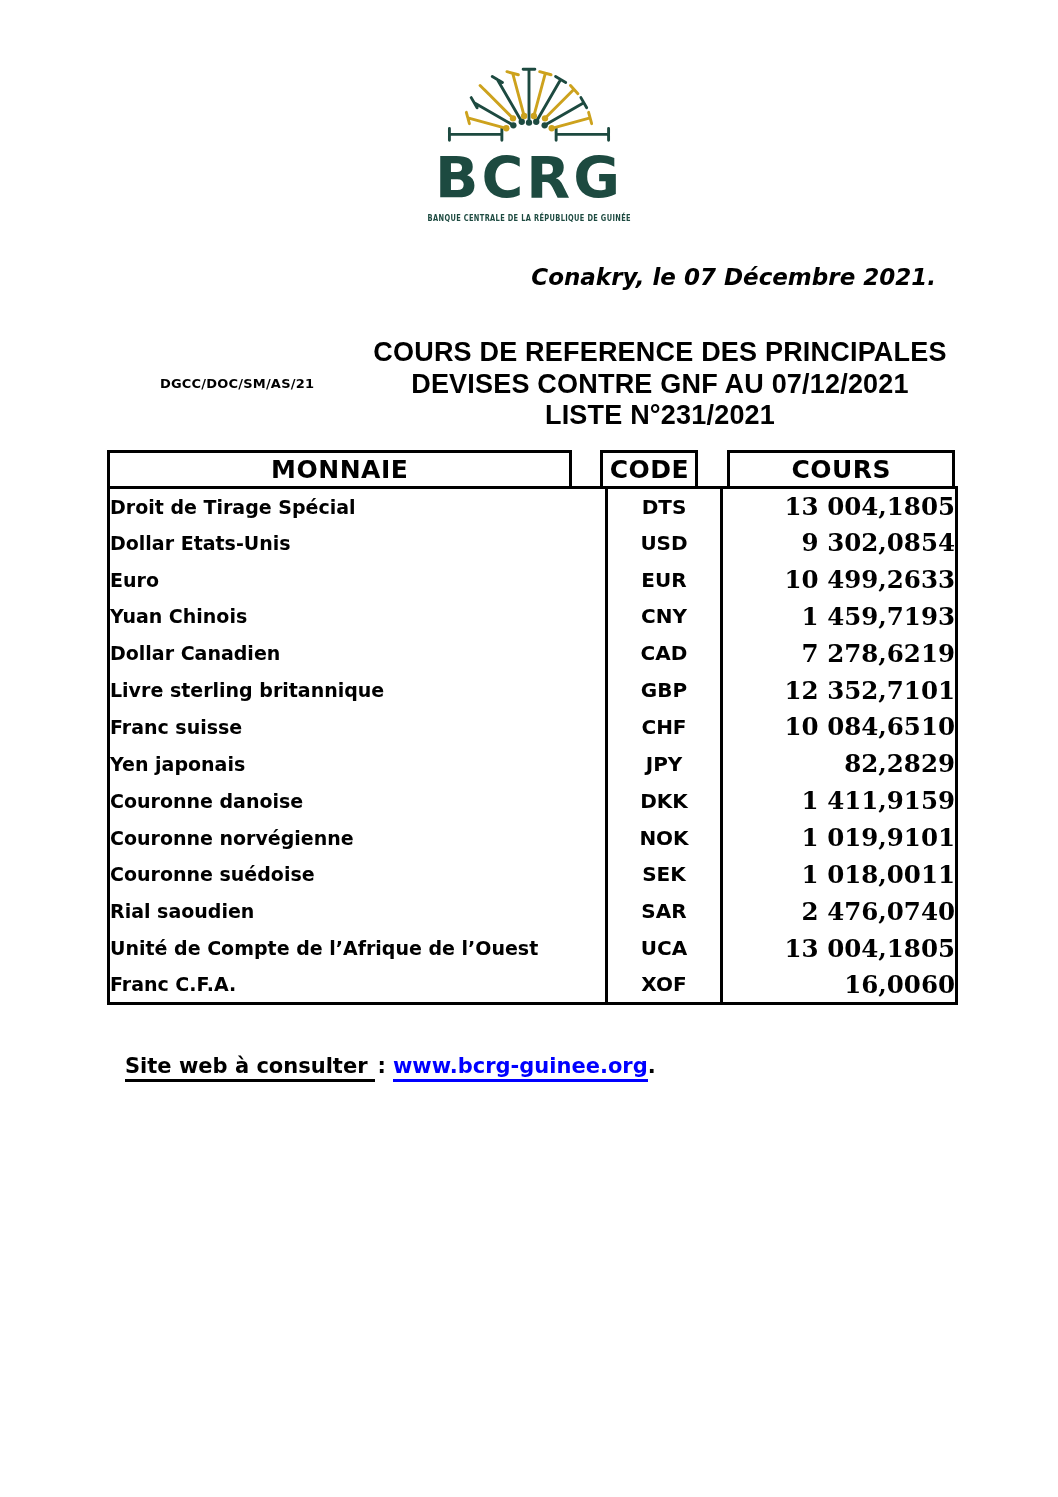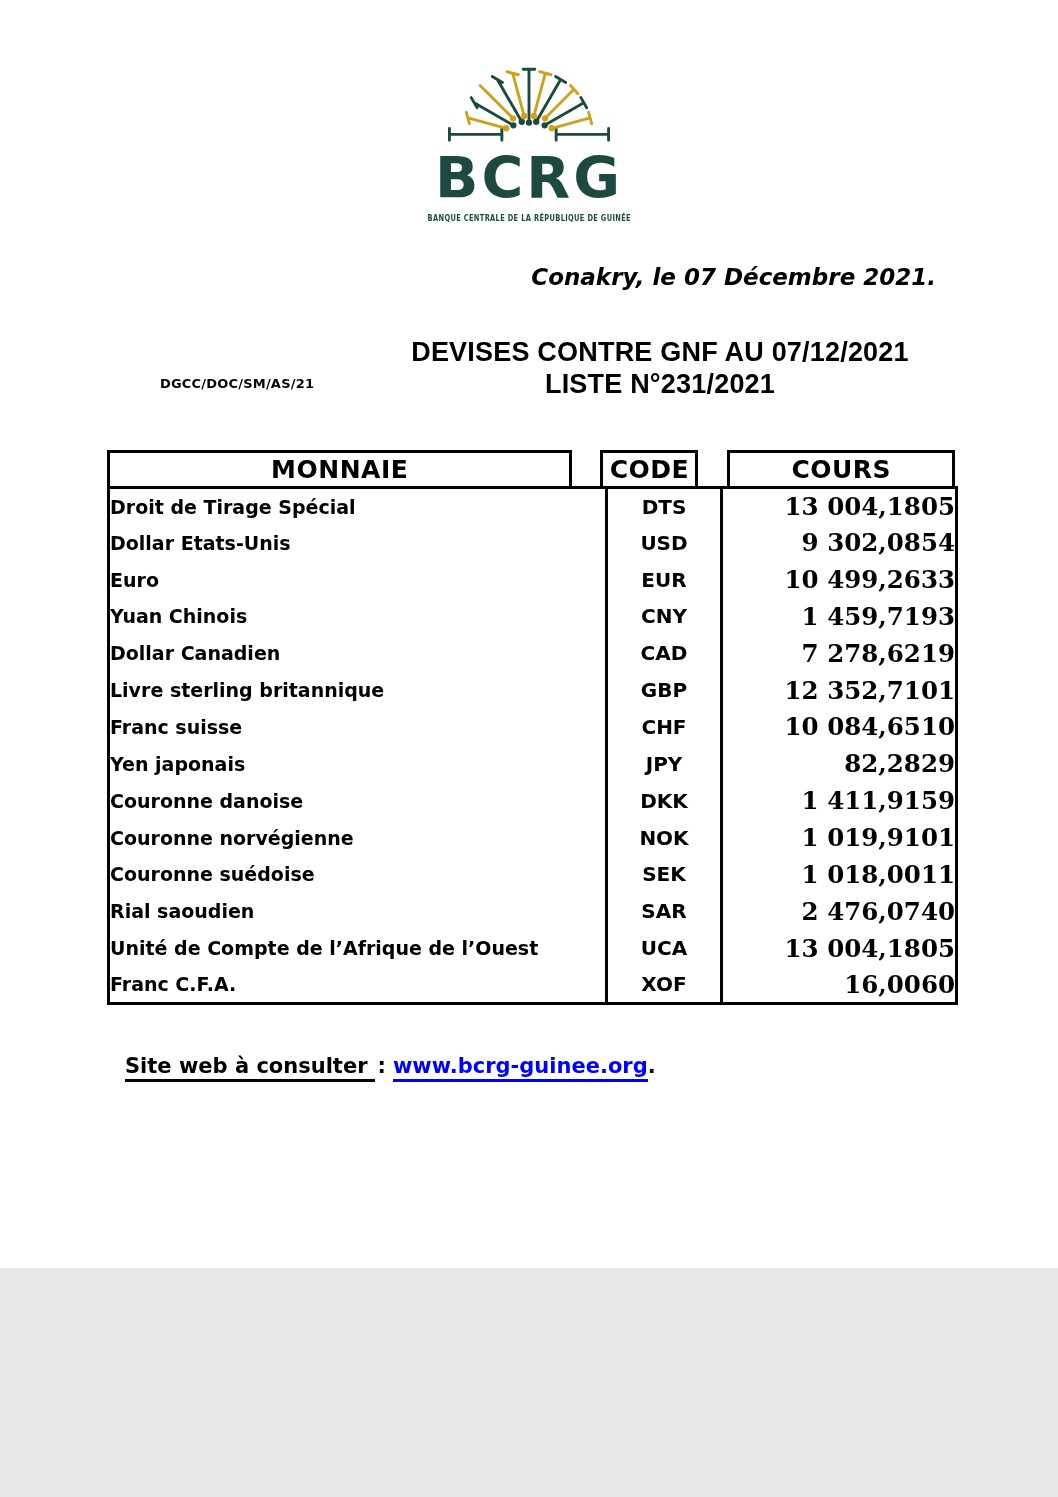--- a/index.html
+++ b/index.html
@@ -6,21 +6,21 @@
     --green:#1d4a40;
     --gold:#cda21d;
     --blue:#0000ff;
     --ink:#000000;
     --paper:#ffffff;
   }
   *{box-sizing:border-box;}
   body{margin:0;background:#e8e8e8;}
   .page{
     position:relative;
-    width:1058px;height:1268px;
+    width:1058px;height:1497px;
     margin:0 auto;
     background:var(--paper);
     color:var(--ink);
     font-family:"DejaVu Sans",sans-serif;
     overflow:hidden;
   }
 
   
   .logo{
     position:absolute;top:62px;left:0;right:0;
@@ -151,20 +151,21 @@
     </svg>
     <div class="logo-acronym">BCRG</div>
     <div class="logo-tagline">BANQUE CENTRALE DE LA RÉPUBLIQUE DE GUINÉE</div>
   </header>
 
   <div class="date-line">Conakry, le 07 Décembre 2021.</div>
 
   <div class="ref-code">DGCC/DOC/SM/AS/21</div>
 
   <div class="doc-title">
+    <div>COURS DE REFERENCE DES PRINCIPALES</div>
     <div>DEVISES CONTRE GNF AU 07/12/2021</div>
     <div>LISTE N°231/2021</div>
   </div>
 
   <div class="rates-table">
     <div class="thead">
       <div class="th th-monnaie">MONNAIE</div>
       <div class="th th-code">CODE</div>
       <div class="th th-cours">COURS</div>
     </div>

